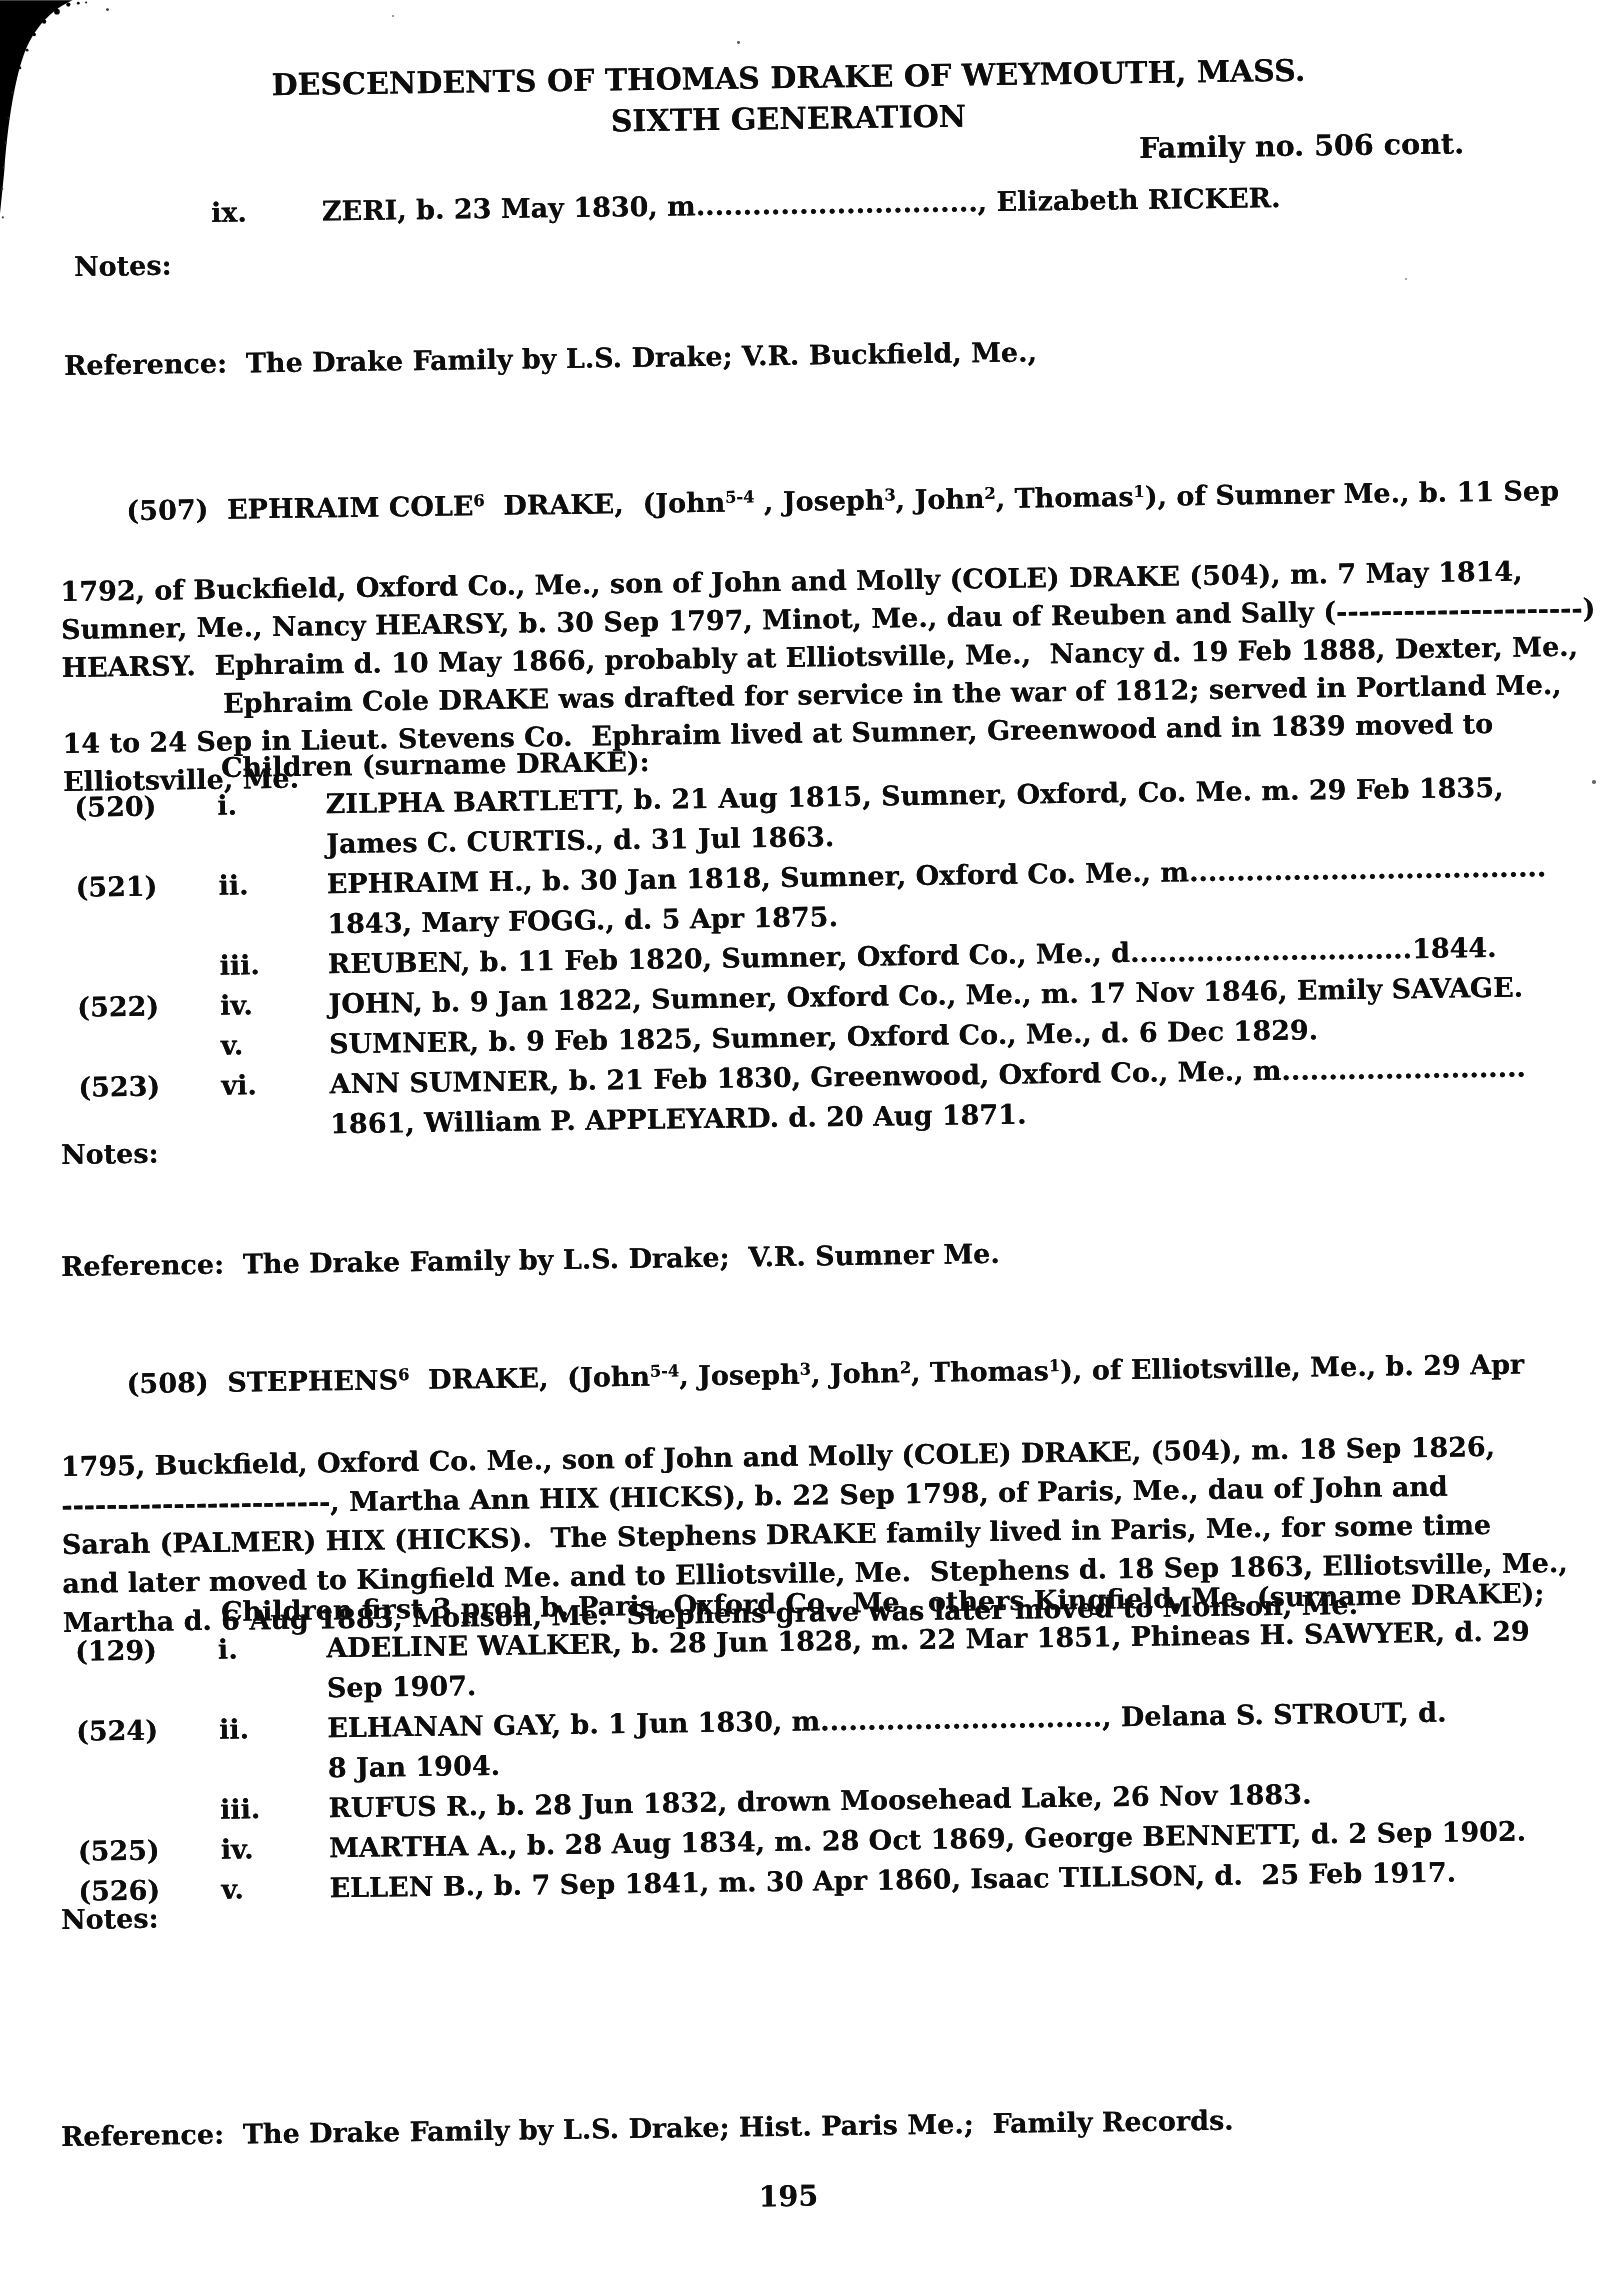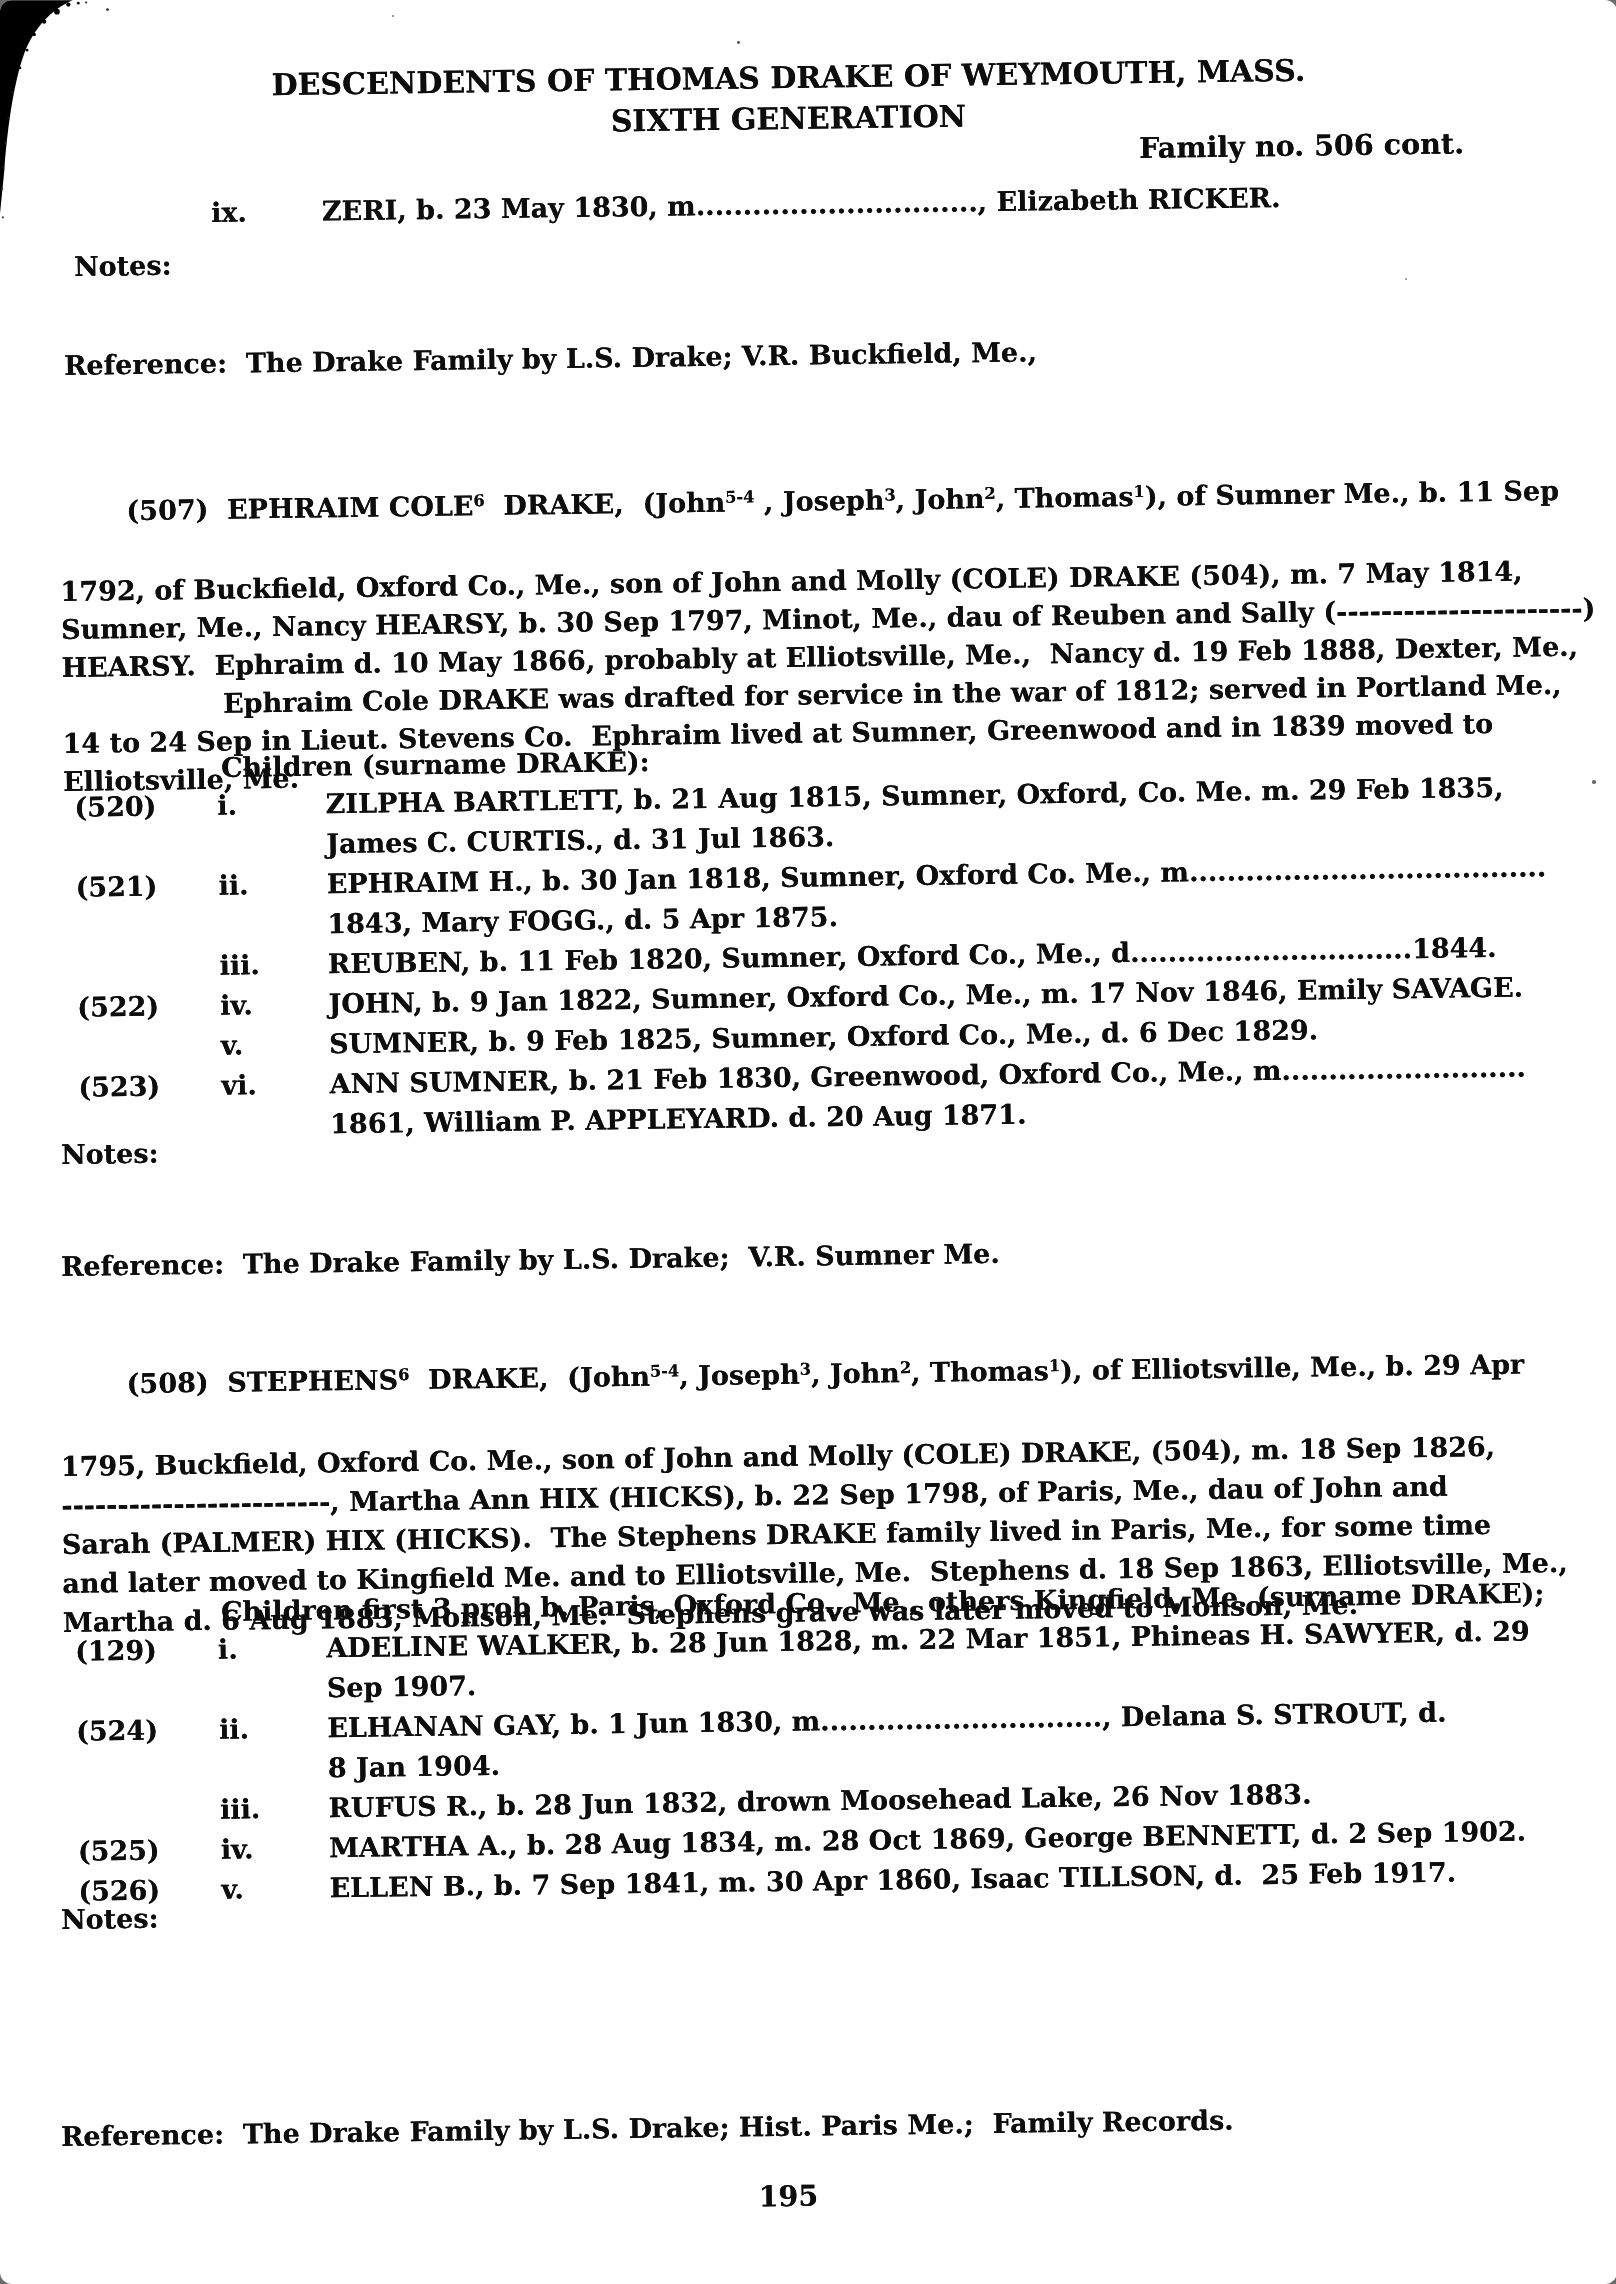--- a/index.html
+++ b/index.html
@@ -1,19 +1,19 @@
 <!DOCTYPE html>
 <html style="font-size:11.4px"><head>
 <meta charset="utf-8">
 <style>
   html,body { margin:0; padding:0; background:#6b6b6b; }
   .page {
     position:relative; width:1617px; height:2284px; background:#ffffff;
     overflow:hidden; font-family:"DejaVu Serif", serif; font-weight:700;
-    color:#0d0d0d; text-shadow: 0 0 0.6px rgba(10,10,10,0.85); border-radius: 12px;
+    color:#0d0d0d; text-shadow: 0 0 0.6px rgba(10,10,10,0.85);
   }
   .blk { position:absolute; transform: rotate(-0.8deg); transform-origin:0 50%; }
   .tl { white-space:pre; }
   .center { text-align:center; }
   .fs-title { font-size:30px; line-height:37px; }
   .fs-body  { font-size:27px; }
   .para507 .tl { line-height:38px; }
   .para508 .tl { line-height:39px; }
   .lead-indent { padding-left:161px; }
   .first-indent { padding-left:10.7px; }

